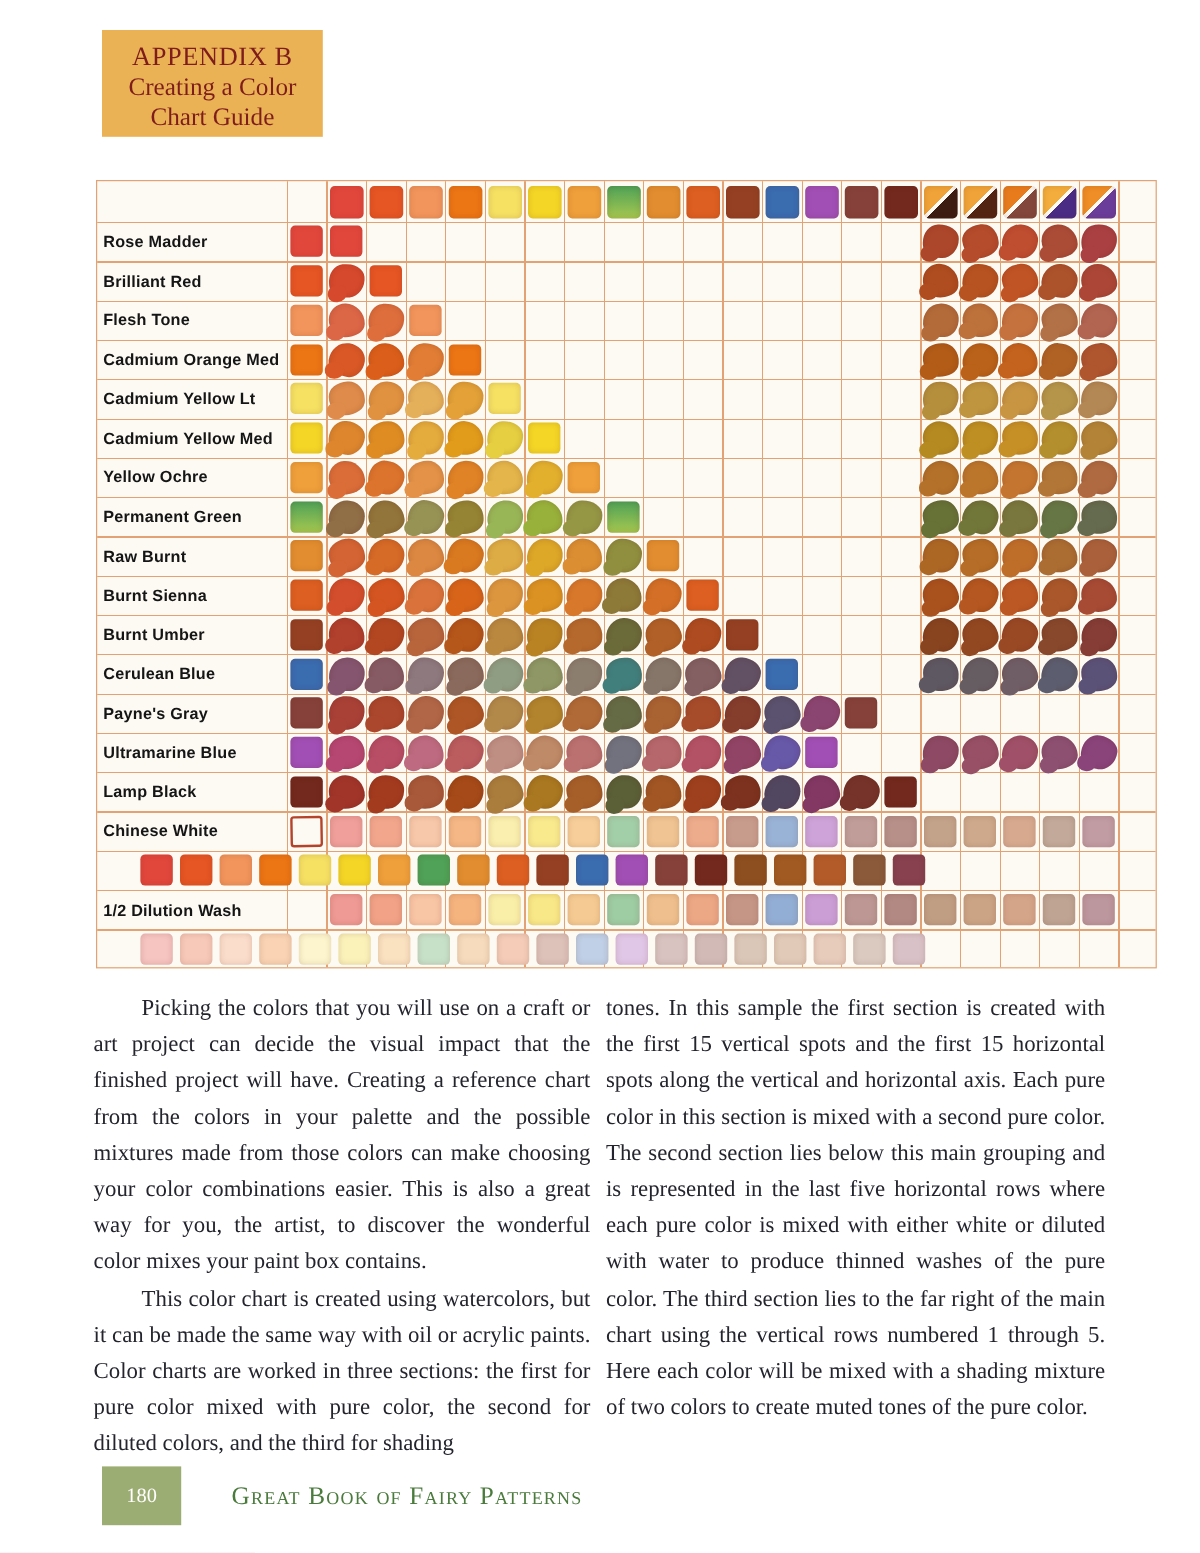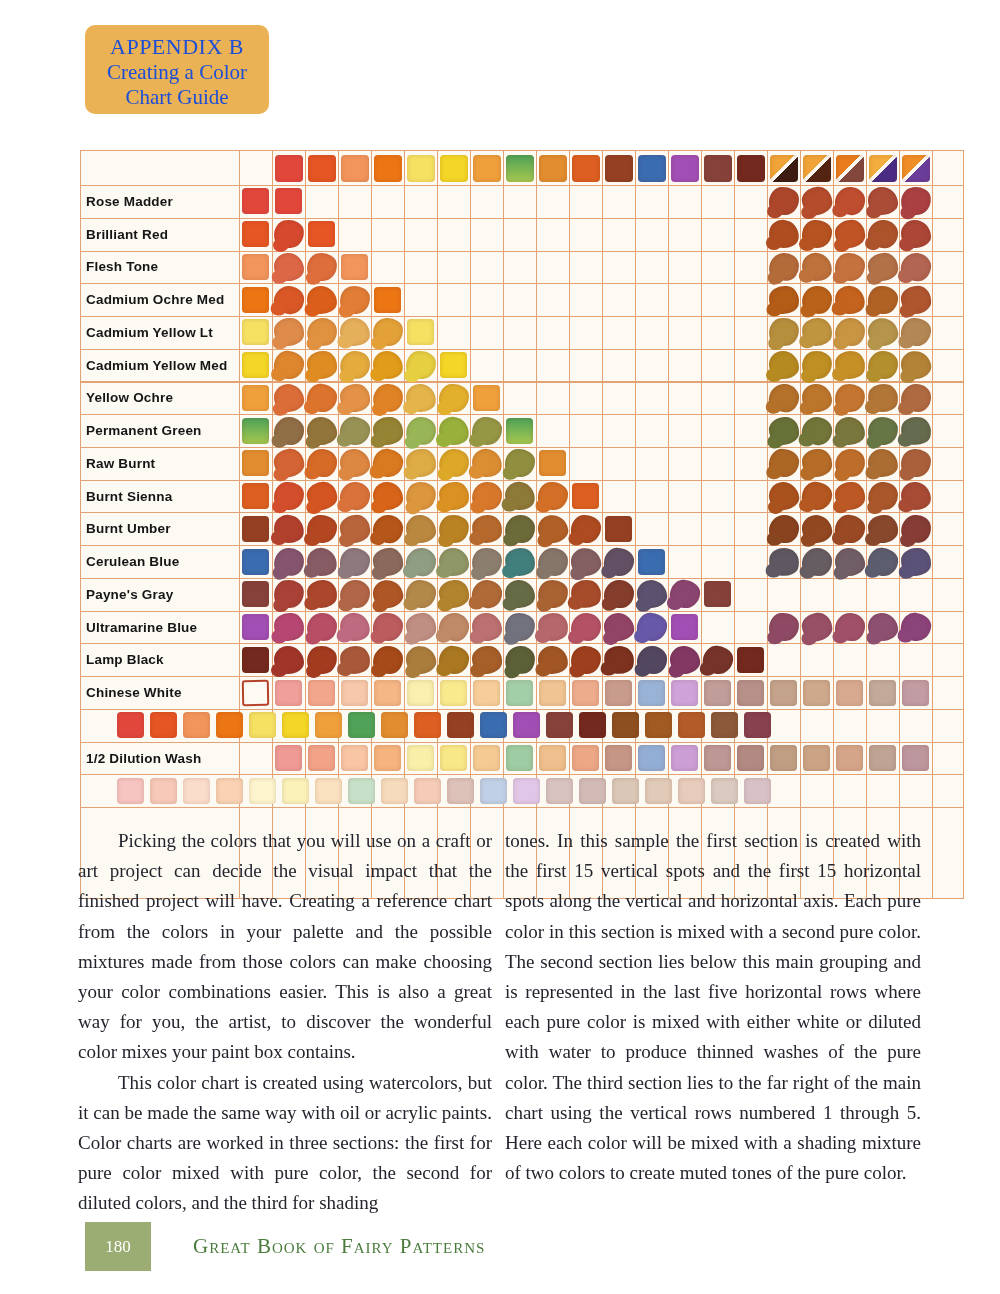--- a/index.html
+++ b/index.html
@@ -11,21 +11,21 @@
   
   .appendix-box {
     position:absolute; left:85px; top:25px; width:184px; height:89px;
     display:flex; flex-direction:column; align-items:center; justify-content:center;
     text-align:center; padding-top:4px;
   }
   .appendix-line1 { font-size:22px; letter-spacing:0.5px; line-height:27px; }
   .appendix-line2 { font-size:21px; line-height:25px; }
   
   .chart {
-    position:absolute; left:80px; top:150px; width:884px; height:749px;
+    position:absolute; left:80px; top:150px; width:884px; height:657px;
     border:1px solid var(--gl);
     background-color:var(--paper);
     background-image:
       repeating-linear-gradient(90deg, var(--gl) 0 1px, transparent 1px 33px),
       repeating-linear-gradient(180deg, var(--gl) 0 1px, transparent 1px 32.75px);
     background-size:727px 100%, 100% 624px;
     background-position:158px 0, 0 34px;
     background-repeat:no-repeat, no-repeat;
   }
   .crow { display:flex; height:32.75px; }
@@ -67,21 +67,21 @@
   .book-title {
     position:absolute; left:165px; top:1234px;
     font-variant:small-caps; font-size:21px; letter-spacing:1px;
   }
 </style>
 </head>
 <body>
 
 <div class="page">
 
-  <div class="appendix-box" style="background: rgb(234, 178, 84); color: #1d4ed8; border-radius: 10px;">
+  <div class="appendix-box" style="background: rgb(234, 178, 84); color: #7f1d1d;">
     <div class="appendix-line1">APPENDIX B</div>
     <div class="appendix-line2">Creating a Color</div>
     <div class="appendix-line2">Chart Guide</div>
   </div>
 
   <div id="chart" class="chart" style="--gl: #e2a273; --paper: #fdfaf4;">
       <div class="crow hrow">
         <div class="rowlabel"></div>
         <div class="ccell"></div>
         <div class="ccell">
@@ -263,21 +263,21 @@
         </div>
         <div class="ccell">
           <div class="blob v1" style="transform: rotate(-5deg); --c: #b37147;"></div>
         </div>
         <div class="ccell">
           <div class="blob v2" style="transform: rotate(6deg); --c: #b26551;"></div>
         </div>
         <div class="ccell"></div>
       </div>
       <div class="crow">
-        <div class="rowlabel">Cadmium Ochre Med</div>
+        <div class="rowlabel">Cadmium Orange Med</div>
         <div class="ccell">
           <div class="sq" style="--c: #ec7514;"></div>
         </div>
         <div class="ccell">
           <div class="blob v2" style="transform: rotate(8deg); --c: #d95826;"></div>
         </div>
         <div class="ccell">
           <div class="blob v3" style="transform: rotate(2deg); --c: #db5f1a;"></div>
         </div>
         <div class="ccell">

